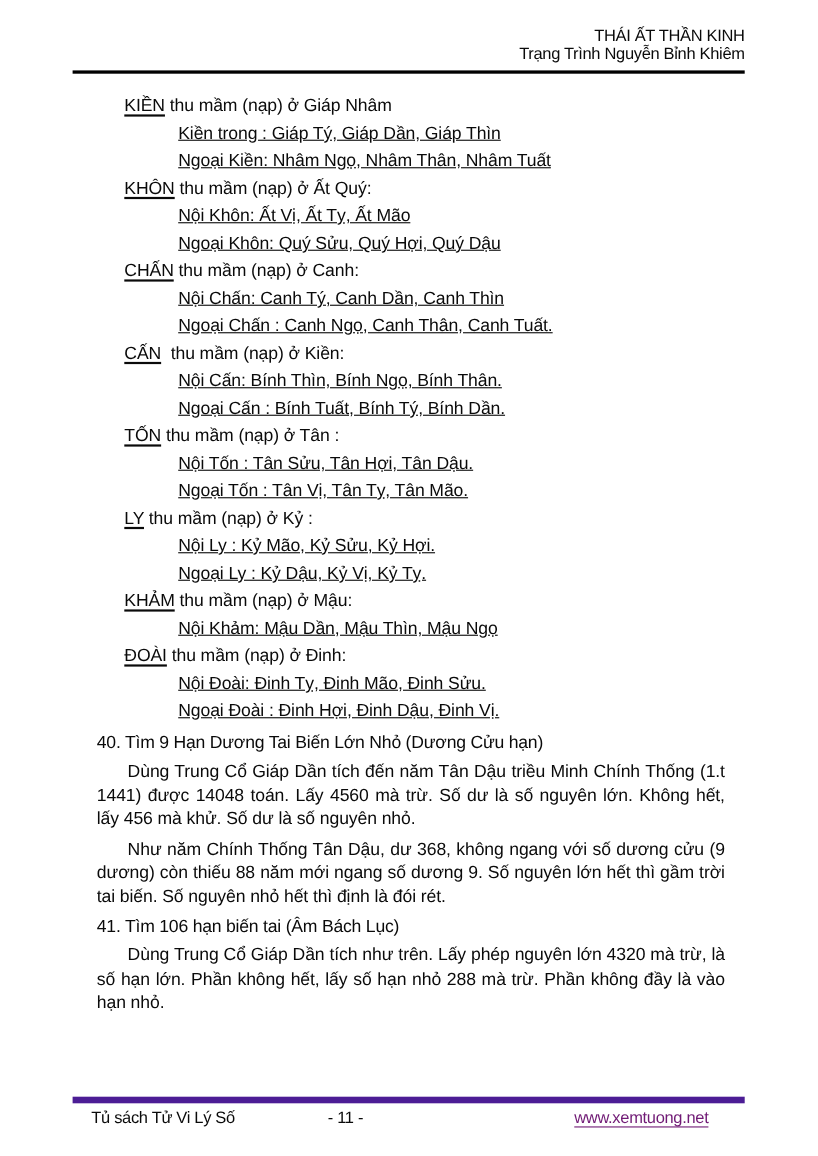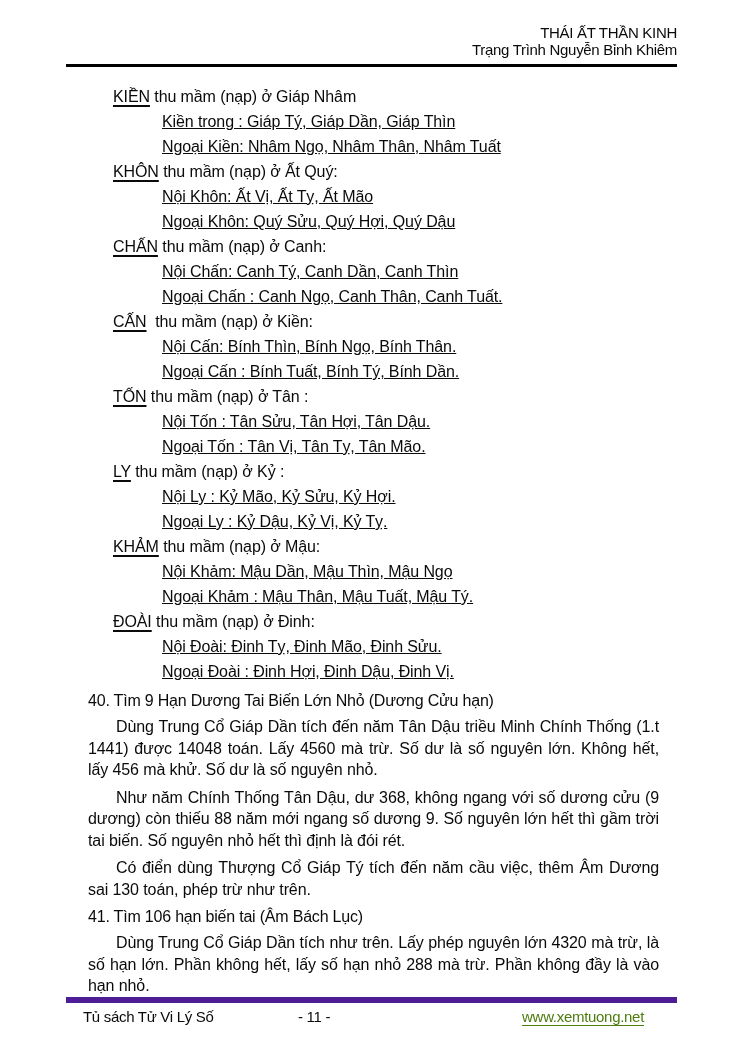--- a/index.html
+++ b/index.html
@@ -48,21 +48,21 @@
   
   .footer{
     position:absolute;left:66px;top:997px;width:611px;height:26px;
     border-top:6px solid #4c1d95;
     font-size:15px;letter-spacing:-0.3px;
   }
   .footer-left{position:absolute;left:17px;top:5px;}
   .footer-center{position:absolute;left:232px;top:5px;width:100px;text-align:left;}
   .footer-right{
     position:absolute;right:33px;top:5px;
-    color:#4d7c0f;text-decoration:underline;text-underline-offset:3px;cursor:pointer;
+    color:#701a75;text-decoration:underline;text-underline-offset:3px;cursor:pointer;
   }
 </style>
 </head>
 <body>
 
 <div class="page">
 
   <div class="header">
     <span class="header-left">THÁI ẤT THẦN KINH</span>
     <span class="header-right">Trạng Trình Nguyễn Bỉnh Khiêm</span>
@@ -96,34 +96,32 @@
           <div class="tg-sub">Ngoại Tốn : Tân Vị, Tân Tỵ, Tân Mão.</div>
         </div>
         <div class="tg-item">
     <div class="tg-head-line"><span class="tg-head">LY</span><span class="tg-rest"> thu mầm (nạp) ở Kỷ :</span></div>
   <div class="tg-sub">Nội Ly : Kỷ Mão, Kỷ Sửu, Kỷ Hợi.</div>
           <div class="tg-sub">Ngoại Ly : Kỷ Dậu, Kỷ Vị, Kỷ Tỵ.</div>
         </div>
         <div class="tg-item">
     <div class="tg-head-line"><span class="tg-head">KHẢM</span><span class="tg-rest"> thu mầm (nạp) ở Mậu:</span></div>
   <div class="tg-sub">Nội Khảm: Mậu Dần, Mậu Thìn, Mậu Ngọ</div>
-          <div class="tg-sub">Ngoại Khảm : Mậu Thân, Mậu Tuất, Mậu Tý.</div>
         </div>
         <div class="tg-item">
     <div class="tg-head-line"><span class="tg-head">ĐOÀI</span><span class="tg-rest"> thu mầm (nạp) ở Đinh:</span></div>
   <div class="tg-sub">Nội Đoài: Đinh Tỵ, Đinh Mão, Đinh Sửu.</div>
           <div class="tg-sub">Ngoại Đoài : Đinh Hợi, Đinh Dậu, Đinh Vị.</div>
         </div>
       </div>
     <div id="sections">
         <div class="section">
     <div class="sec-heading">40. Tìm 9 Hạn Dương Tai Biến Lớn Nhỏ (Dương Cửu hạn)</div>
   <p class="sec-para">Dùng Trung Cổ Giáp Dần tích đến năm Tân Dậu triều Minh Chính Thống (1.t 1441) được 14048 toán. Lấy 4560 mà trừ. Số dư là số nguyên lớn. Không hết, lấy 456 mà khử. Số dư là số nguyên nhỏ.</p>
           <p class="sec-para">Như năm Chính Thống Tân Dậu, dư 368, không ngang với số dương cửu (9 dương) còn thiếu 88 năm mới ngang số dương 9. Số nguyên lớn hết thì gầm trời tai biến. Số nguyên nhỏ hết thì định là đói rét.</p>
-          <p class="sec-para">Có điển dùng Thượng Cổ Giáp Tý tích đến năm cầu việc, thêm Âm Dương sai 130 toán, phép trừ như trên.</p>
         </div>
         <div class="section">
     <div class="sec-heading">41. Tìm 106 hạn biến tai (Âm Bách Lục)</div>
   <p class="sec-para">Dùng Trung Cổ Giáp Dần tích như trên. Lấy phép nguyên lớn 4320 mà trừ, là số hạn lớn. Phần không hết, lấy số hạn nhỏ 288 mà trừ. Phần không đầy là vào hạn nhỏ.</p>
         </div>
       </div>
   </div>
 
   <div class="footer">
     <span class="footer-left">Tủ sách Tử Vi Lý Số</span>

